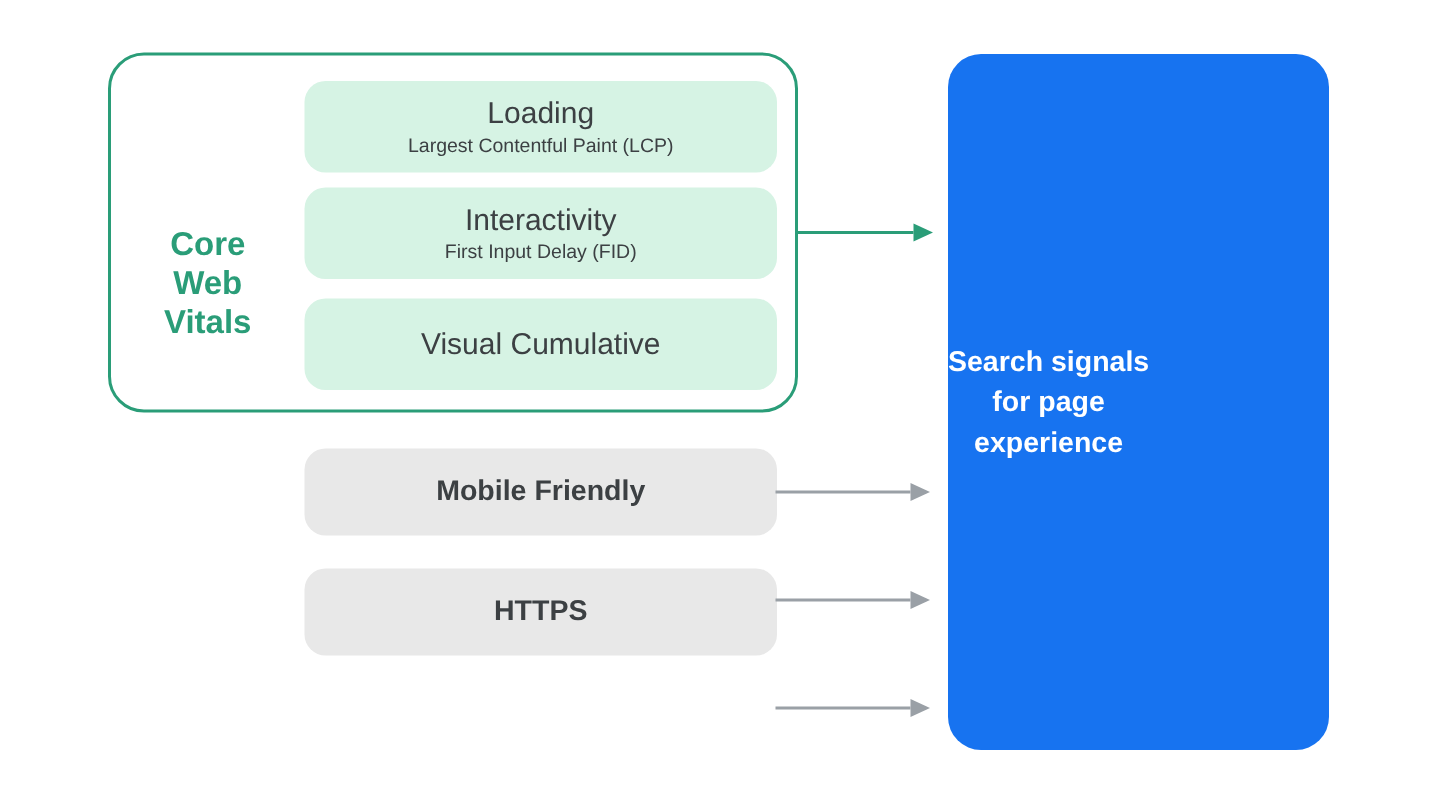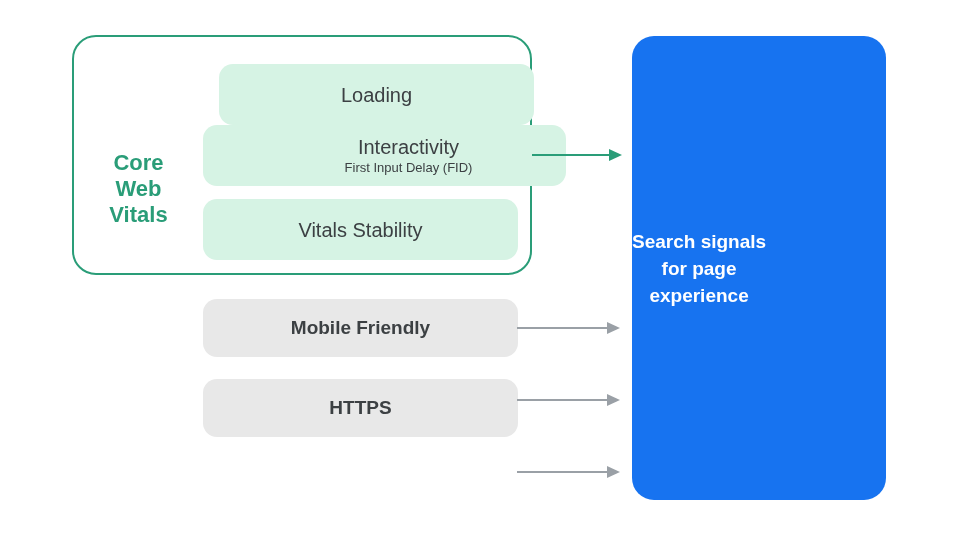--- a/index.html
+++ b/index.html
@@ -75,22 +75,22 @@
     color: #3c4043;
     font-size: 13px;
     font-weight: 400;
     line-height: 17px;
   }
   .pill-label {
     color: #3c4043;
     font-size: 19px;
     font-weight: 700;
   }
-  .pill.green.p1 { top: 64px; margin-left: 16px; }
-  .pill.green.p2 { top: 125px; padding-left: 48px; }
+  .pill.green.p1 { top: 54px; }
+  .pill.green.p2 { top: 125px; }
   .pill.green.p3 { top: 199px; }
   .pill.gray.g1 { top: 299px; }
   .pill.gray.g2 { top: 379px; }
   .pill.gray.g3 { top: 443px; }
 
   
   .arrow {
     position: absolute;
     height: 12px;
     display: flex;
@@ -144,27 +144,28 @@
 <div class="canvas">
 
   <div class="cwv-group"></div>
 
   <div class="cwv-label">Core
 Web
 Vitals</div>
 
   <div class="pill green p1">
     <div class="pill-title">Loading</div>
+    <div class="pill-subtitle">Largest Contentful Paint (LCP)</div>
   </div>
   <div class="pill green p2">
     <div class="pill-title">Interactivity</div>
     <div class="pill-subtitle">First Input Delay (FID)</div>
   </div>
   <div class="pill green p3">
-    <div class="pill-title">Vitals Stability</div>
+    <div class="pill-title">Visual Cumulative</div>
   </div>
 
   <div class="pill gray g1">
     <div class="pill-label">Mobile Friendly</div>
   </div>
   <div class="pill gray g2">
     <div class="pill-label">HTTPS</div>
   </div>
 
   <div class="arrow green-arrow">

